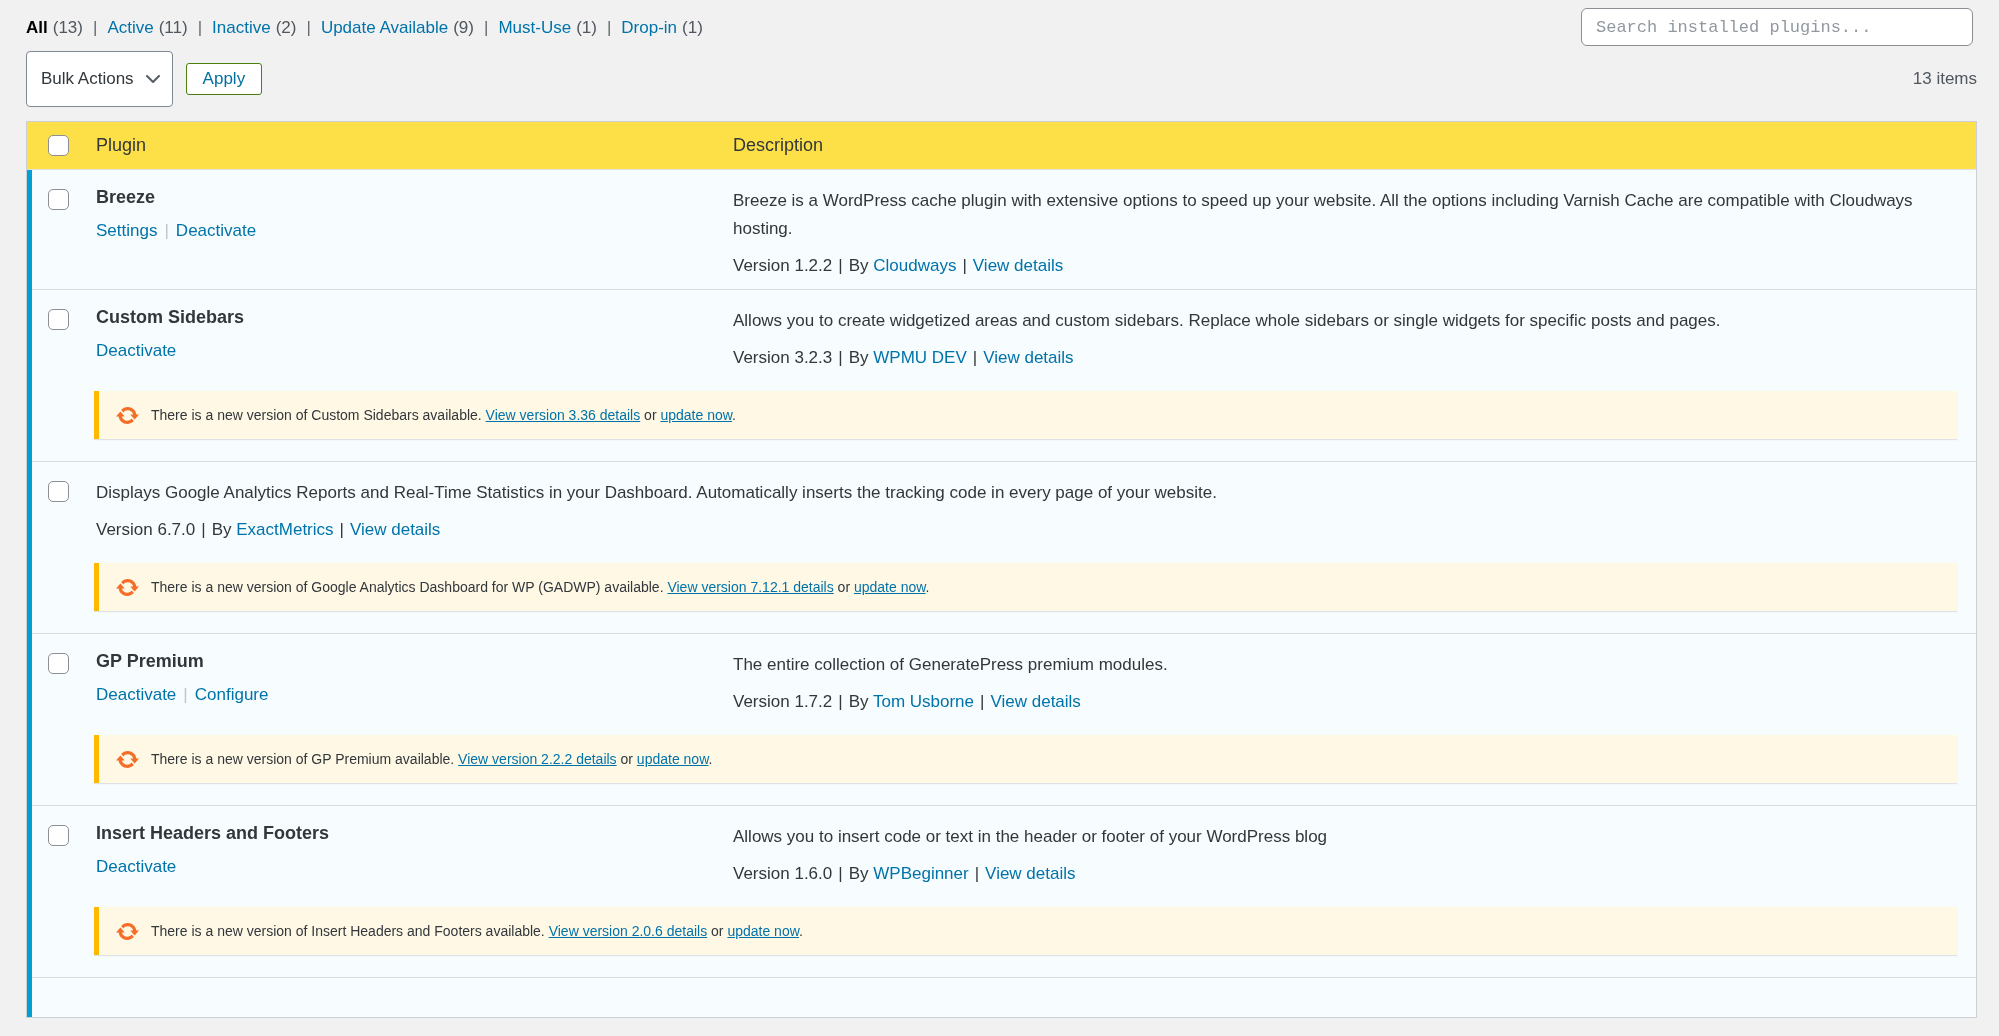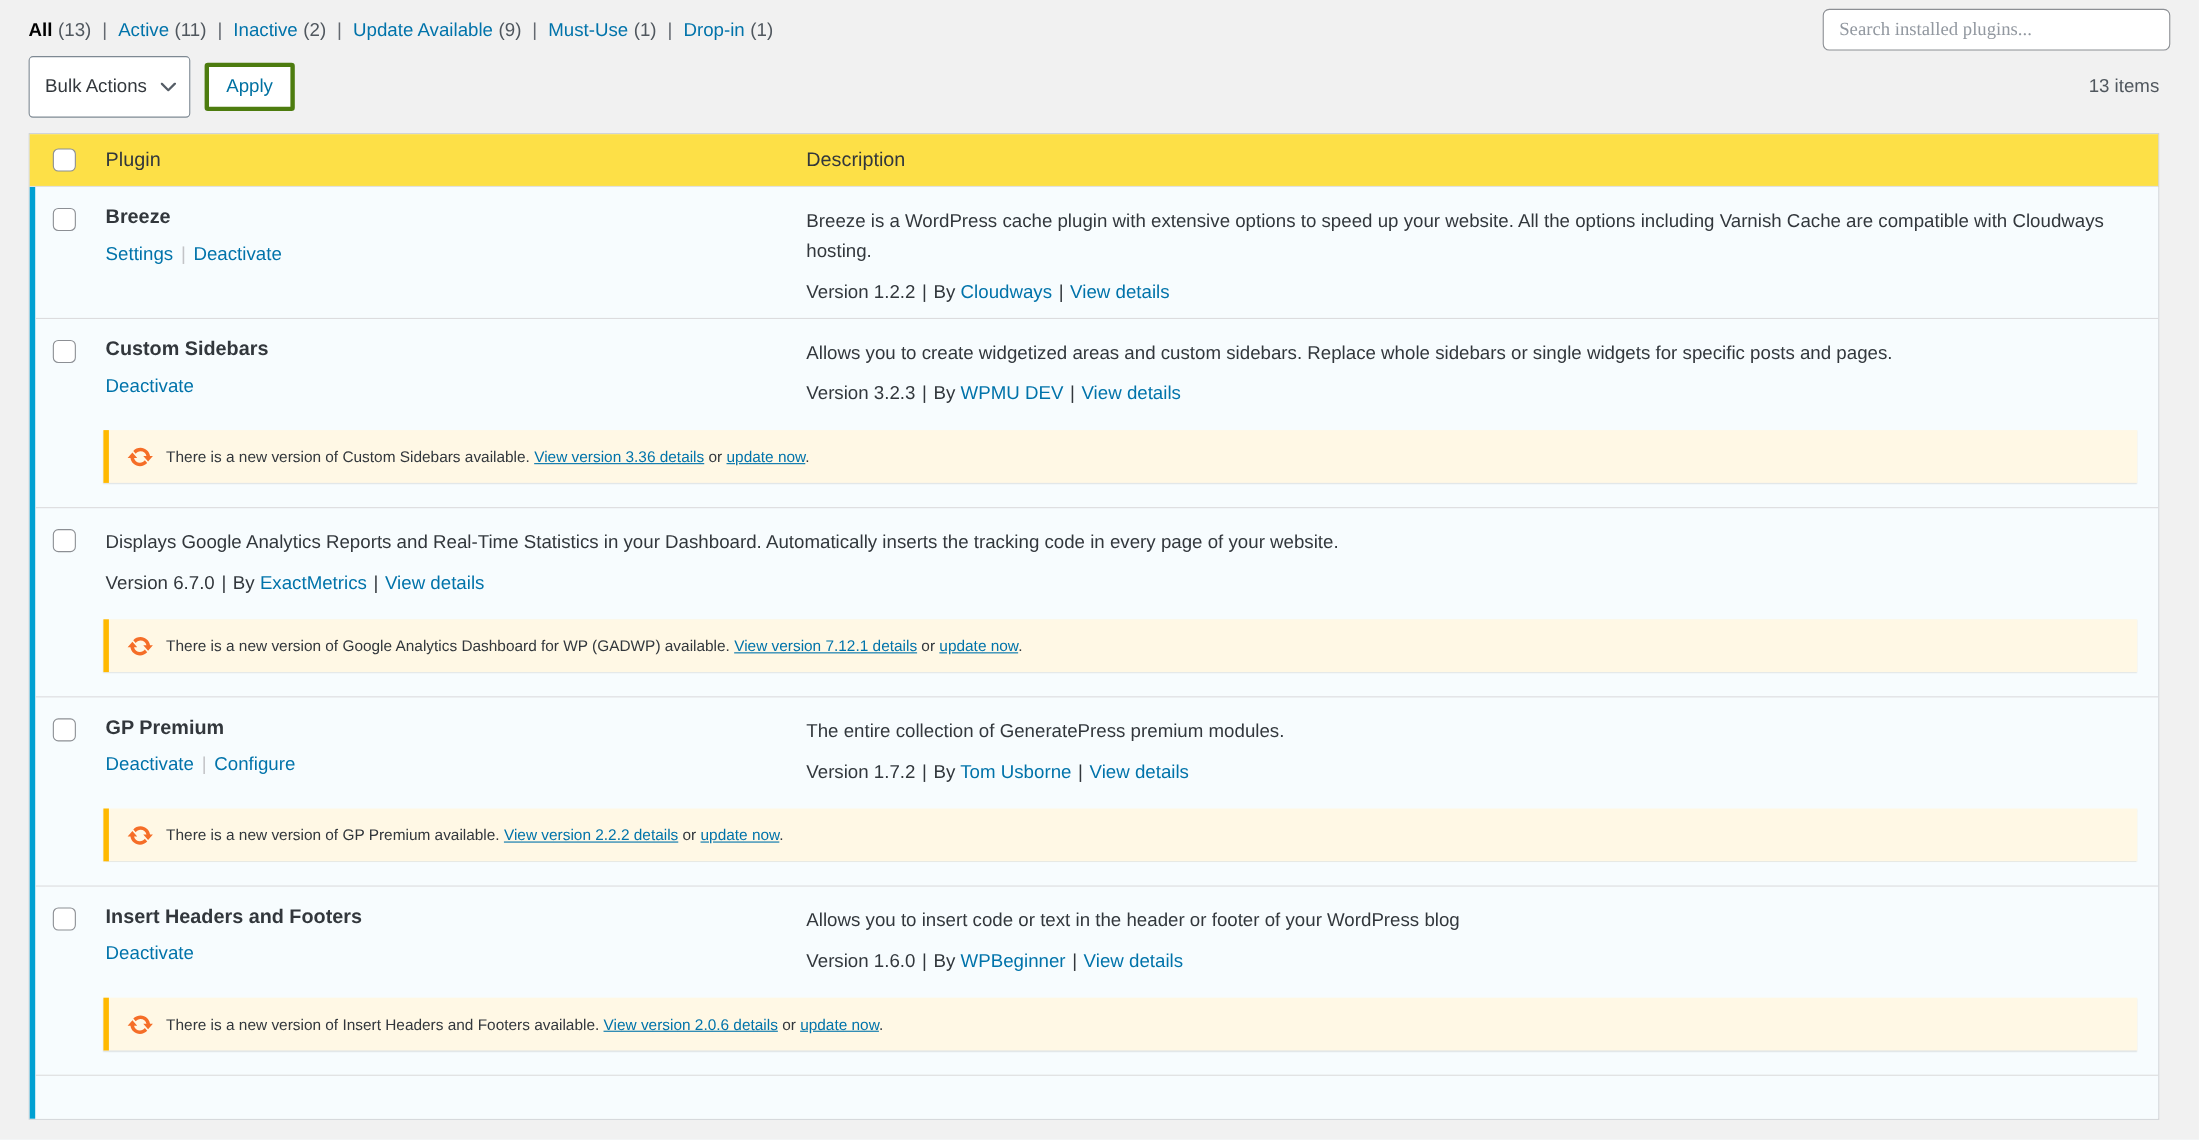--- a/index.html
+++ b/index.html
@@ -5,51 +5,51 @@
   * { margin:0; padding:0; box-sizing:border-box; }
   html,body { width:1999px; height:1036px; overflow:hidden; }
   body {
     background:#f1f1f1;
     font-family:"Liberation Sans", sans-serif;
     color:#32373c;
     position:relative;
   }
   a { color:#0073aa; text-decoration:none; cursor:pointer; }
 
-  .wrap { padding:18px 36px 0 26px; }
+  .wrap { padding:18px 22px 0 26px; }
 
   
   .filter-bar { font-size:17px; display:flex; align-items:center; list-style:none; flex-wrap:wrap; }
   .filter-bar .f-item { display:flex; align-items:center; }
   .filter-bar .f-label { color:#0073aa; }
   .filter-bar .f-item.current .f-label { color:#000; font-weight:700; }
   .filter-bar .f-count { color:#50575e; margin-left:5px; }
   .filter-bar .f-sep { color:#646970; margin:0 10px; }
 
   
   .search-box {
     position:absolute; top:8px; right:26px;
-    width:316px; height:38px;
+    width:392px; height:38px;
     border:1px solid #8c8f94; border-radius:6px;
     background:#fff; font-size:17px; padding:0 14px;
-    color:#32373c; font-family:Liberation Serif, serif;
+    color:#32373c; font-family:Liberation Mono, monospace;
   }
   .search-box::placeholder { color:#9298a0; }
 
   
   .toolbar { margin-top:13px; display:flex; align-items:center; }
   .bulk-select {
     height:56px; background:#fff; border:1px solid #7e8993; border-radius:4px;
     display:inline-flex; align-items:center; padding:0 12px 0 14px;
     font-size:17px; color:#32373c; cursor:pointer; gap:12px;
   }
   .bulk-select .chev { display:flex; align-items:center; }
   .apply-btn {
-    margin-left:13px; height:44px; padding:0 16px;
-    background:#f3f5f6; background:#fff; border:4px solid #4d7c0f; border-radius:3px;
+    margin-left:13px; height:32px; padding:0 16px;
+    background:#f3f5f6; background:#fff; border:1px solid #4d7c0f; border-radius:3px;
     color:#0071a1; font-size:17px; cursor:pointer;
     font-family:"Liberation Sans", sans-serif;
   }
   .items-count { margin-left:auto; font-size:17px; color:#50575e; }
 
   
   .plugins-table { margin-top:14px; background:#fff; border:1px solid #ccd0d4; }
   .row { display:flex; }
   .col-cb { flex:0 0 69px; padding-left:21px; }
   .col-plugin { flex:0 0 637px; padding-right:20px; }

